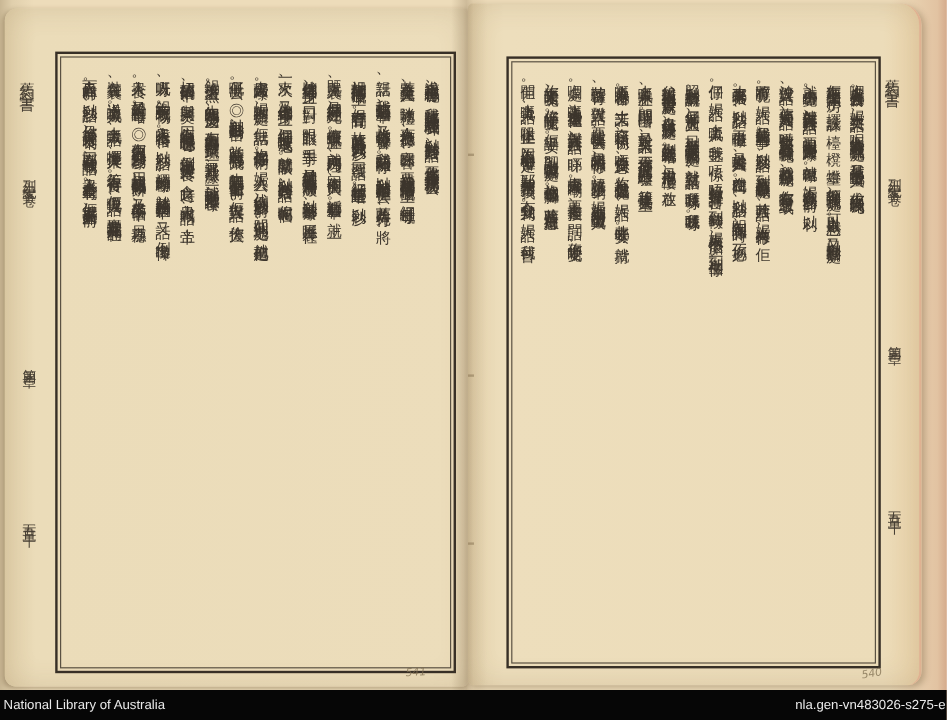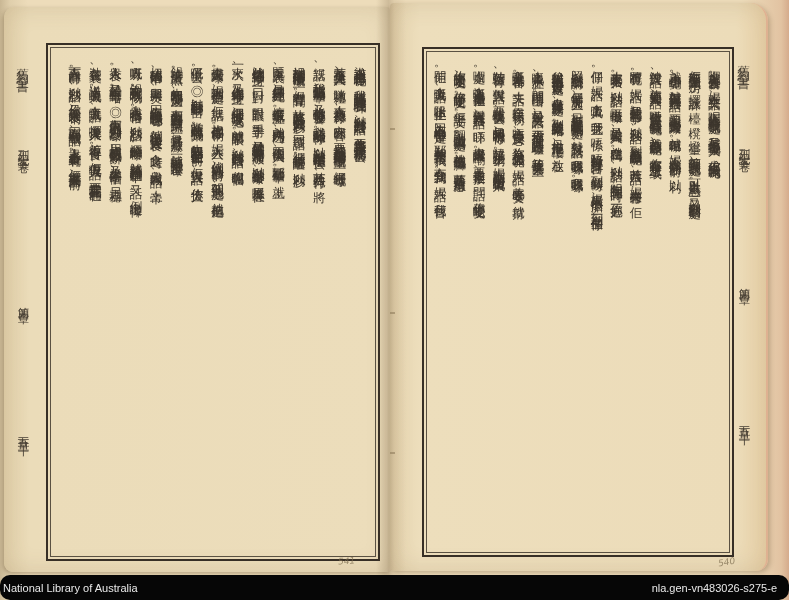--- a/index.html
+++ b/index.html
@@ -48,24 +48,24 @@
   .mgroup.small{font-size:11.5px;letter-spacing:2.5px;}
   
   .pencil{
     position:absolute;color:rgba(125,110,80,.75);
     font-family:"DejaVu Sans", sans-serif;font-size:9px;font-style:italic;z-index:6;
   }
   
   .archive-bar{
     position:absolute;left:0;bottom:0;width:789px;height:25px;background:#060606;z-index:10;
     display:flex;align-items:center;justify-content:space-between;
-    font-family:"Liberation Sans", sans-serif;color:#e9e9e9;font-size:11px;border-radius:10px;
+    font-family:"Liberation Sans", sans-serif;color:#e9e9e9;font-size:11px;
   }
   .archive-bar .left{padding-left:3px;}
-  .archive-bar .right{padding-right:12px;}
+  .archive-bar .right{padding-right:1px;}
 </style>
 </head>
 <body>
 
 <div class="page page-left">
 
   <div class="mgroup" style="left:12px;top:51px;">舊約全書</div>
   <div class="mgroup small" style="left:13px;top:133px;">列王紀畧下卷</div>
   <div class="mgroup small" style="left:13px;top:291px;">第四章</div>
   <div class="mgroup small" style="left:13px;top:421px;">五百三十一</div>

